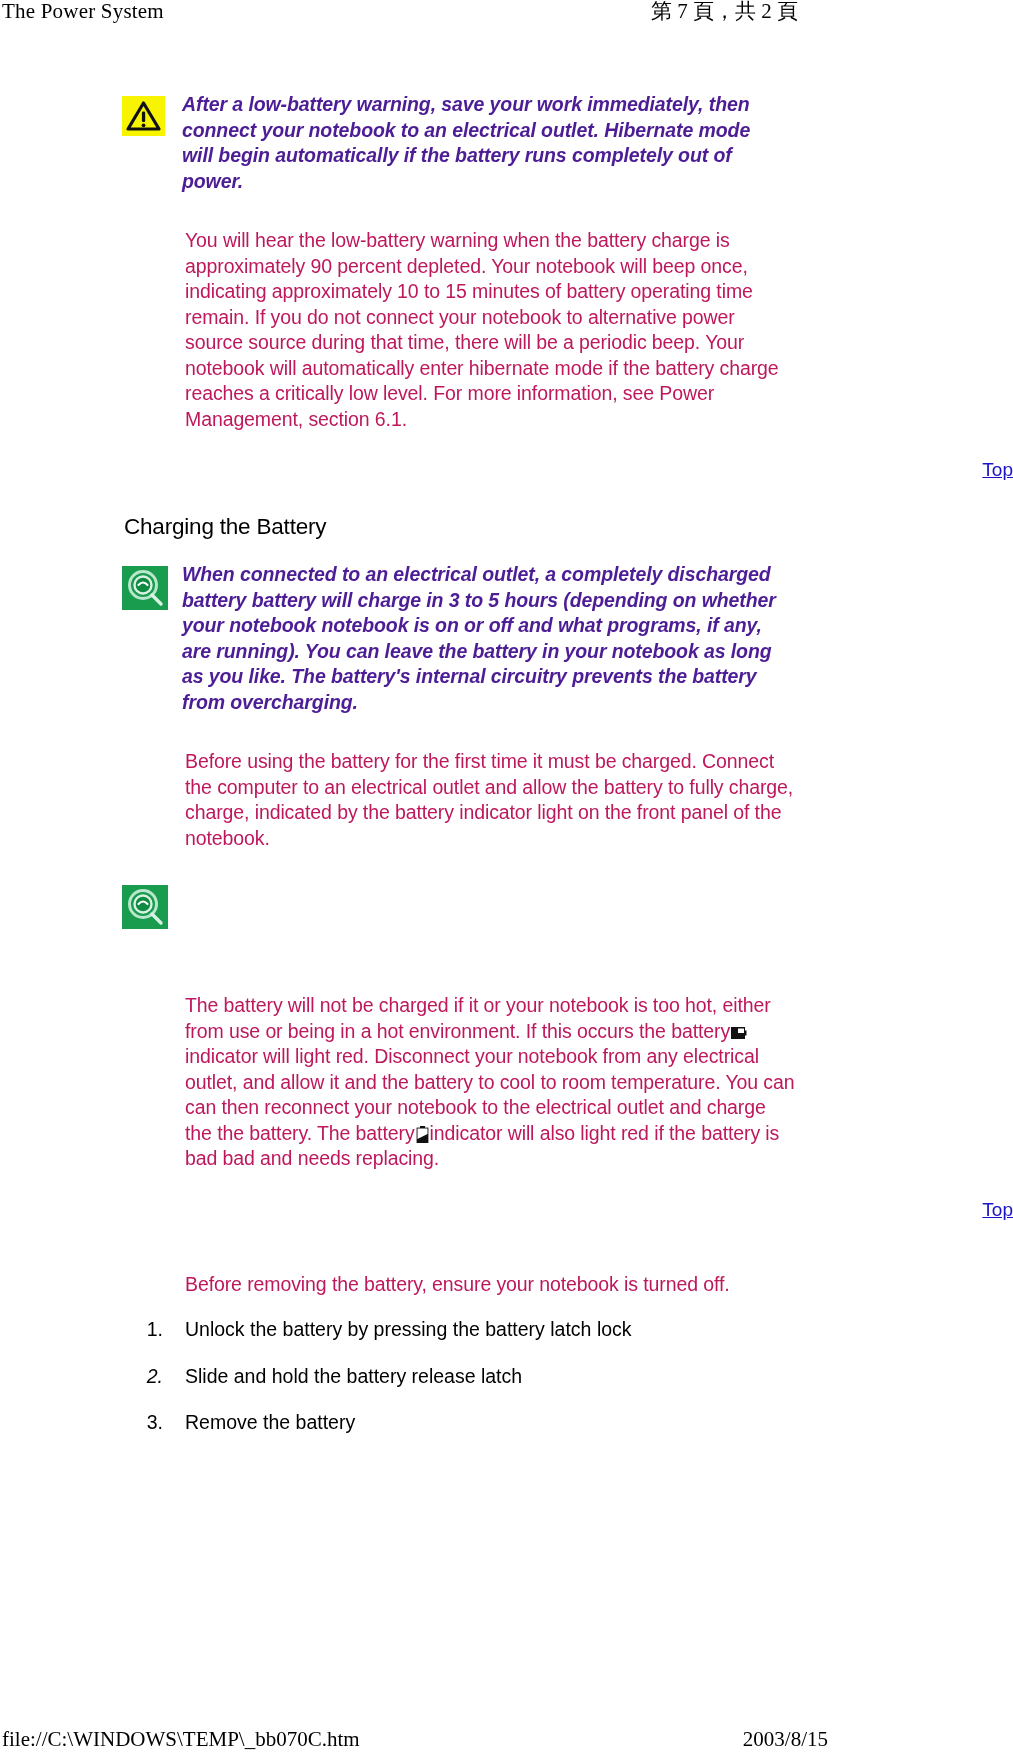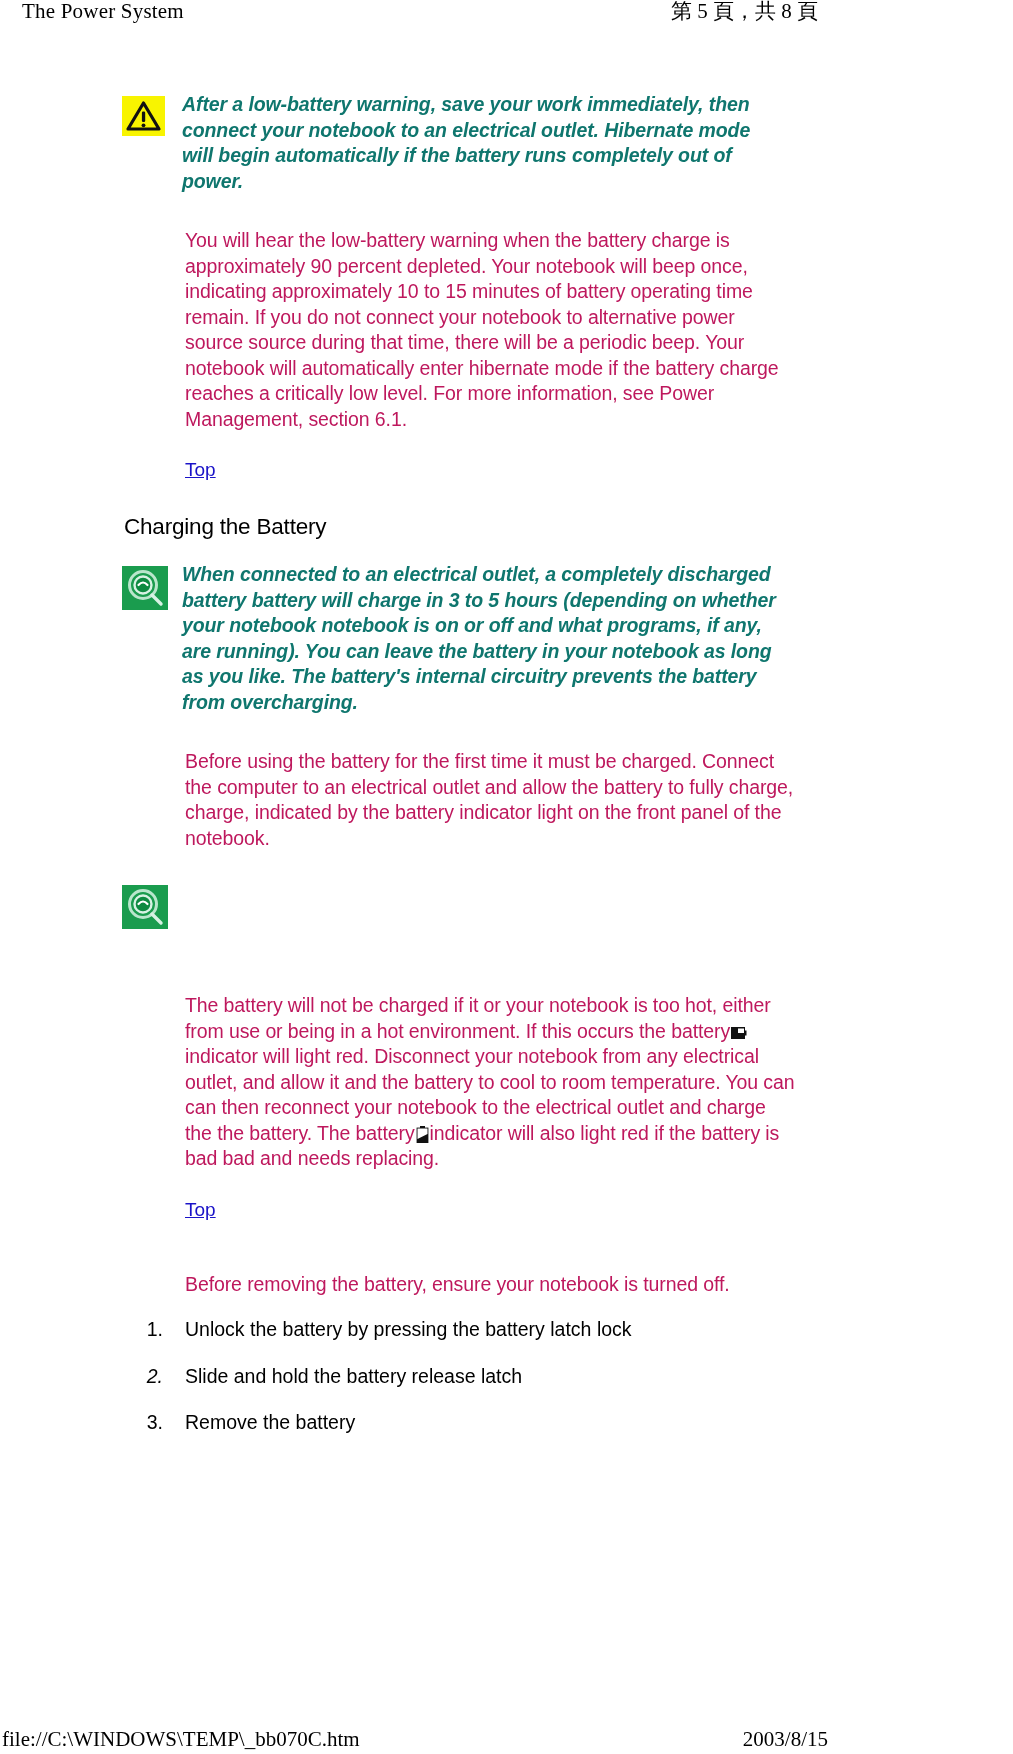--- a/index.html
+++ b/index.html
@@ -23,21 +23,20 @@
     left: 0;
     width: 802px;
     height: 34px;
     display: flex;
     justify-content: space-between;
     align-items: flex-start;
     font-family: "Liberation Serif", serif;
     font-size: 21px;
     color: #000000;
     line-height: 1.1;
-    padding-left: 20px;
   }
   .page-header .hdr-left {
     padding-left: 2px;
     letter-spacing: 0.2px;
   }
   .page-header .hdr-right {
     padding-right: 4px;
     white-space: nowrap;
   }
 
@@ -77,21 +76,21 @@
     width: 60px;
     min-width: 60px;
     margin-left: 122px;
     padding-top: 4px;
   }
   .note-text {
     font-size: 19.5px;
     line-height: 25.5px;
     font-style: italic;
     font-weight: bold;
-    color: #0f766e;
+    color: #4c1d95;
     width: 600px;
     letter-spacing: -0.1px;
   }
 
   
   .icon-warning {
     width: 43px;
     height: 40px;
     background: #f8f400;
     position: relative;
@@ -122,21 +121,21 @@
     letter-spacing: -0.1px;
   }
 
   .spacer-20 { height: 20px; }
   .spacer-26 { height: 26px; }
   .spacer-30 { height: 30px; }
   .spacer-34 { height: 34px; }
 
   
   .top-link-row {
-    margin-left: 185px;
+    text-align: right;
   }
   .top-link {
     font-size: 19px;
     color: #1a13c8;
     text-decoration: underline;
     cursor: pointer;
     display: inline-block;
     line-height: 24px;
   }
 
@@ -192,21 +191,21 @@
     box-sizing: border-box;
   }
   .num-list .num.italic { font-style: italic; }
   .num-list .item-text { flex: 1; }
 </style>
 </head>
 <body>
 
 <div class="page-header">
   <div class="hdr-left">The Power System</div>
-  <div class="hdr-right">第 5 頁，共 8 頁</div>
+  <div class="hdr-right">第 7 頁，共 2 頁</div>
 </div>
 
 <div class="content">
 
   <div class="note-block">
     <div class="note-icon-cell">
       <span class="icon-warning">
         <svg width="43" height="40" viewBox="0 0 43 40" xmlns="http://www.w3.org/2000/svg">
           <rect x="0" y="0" width="43" height="40" fill="#f8f400"></rect>
           <path d="M21.5 7 L37 33 L6 33 Z" fill="none" stroke="#111111" stroke-width="3.2" stroke-linejoin="round"></path>

